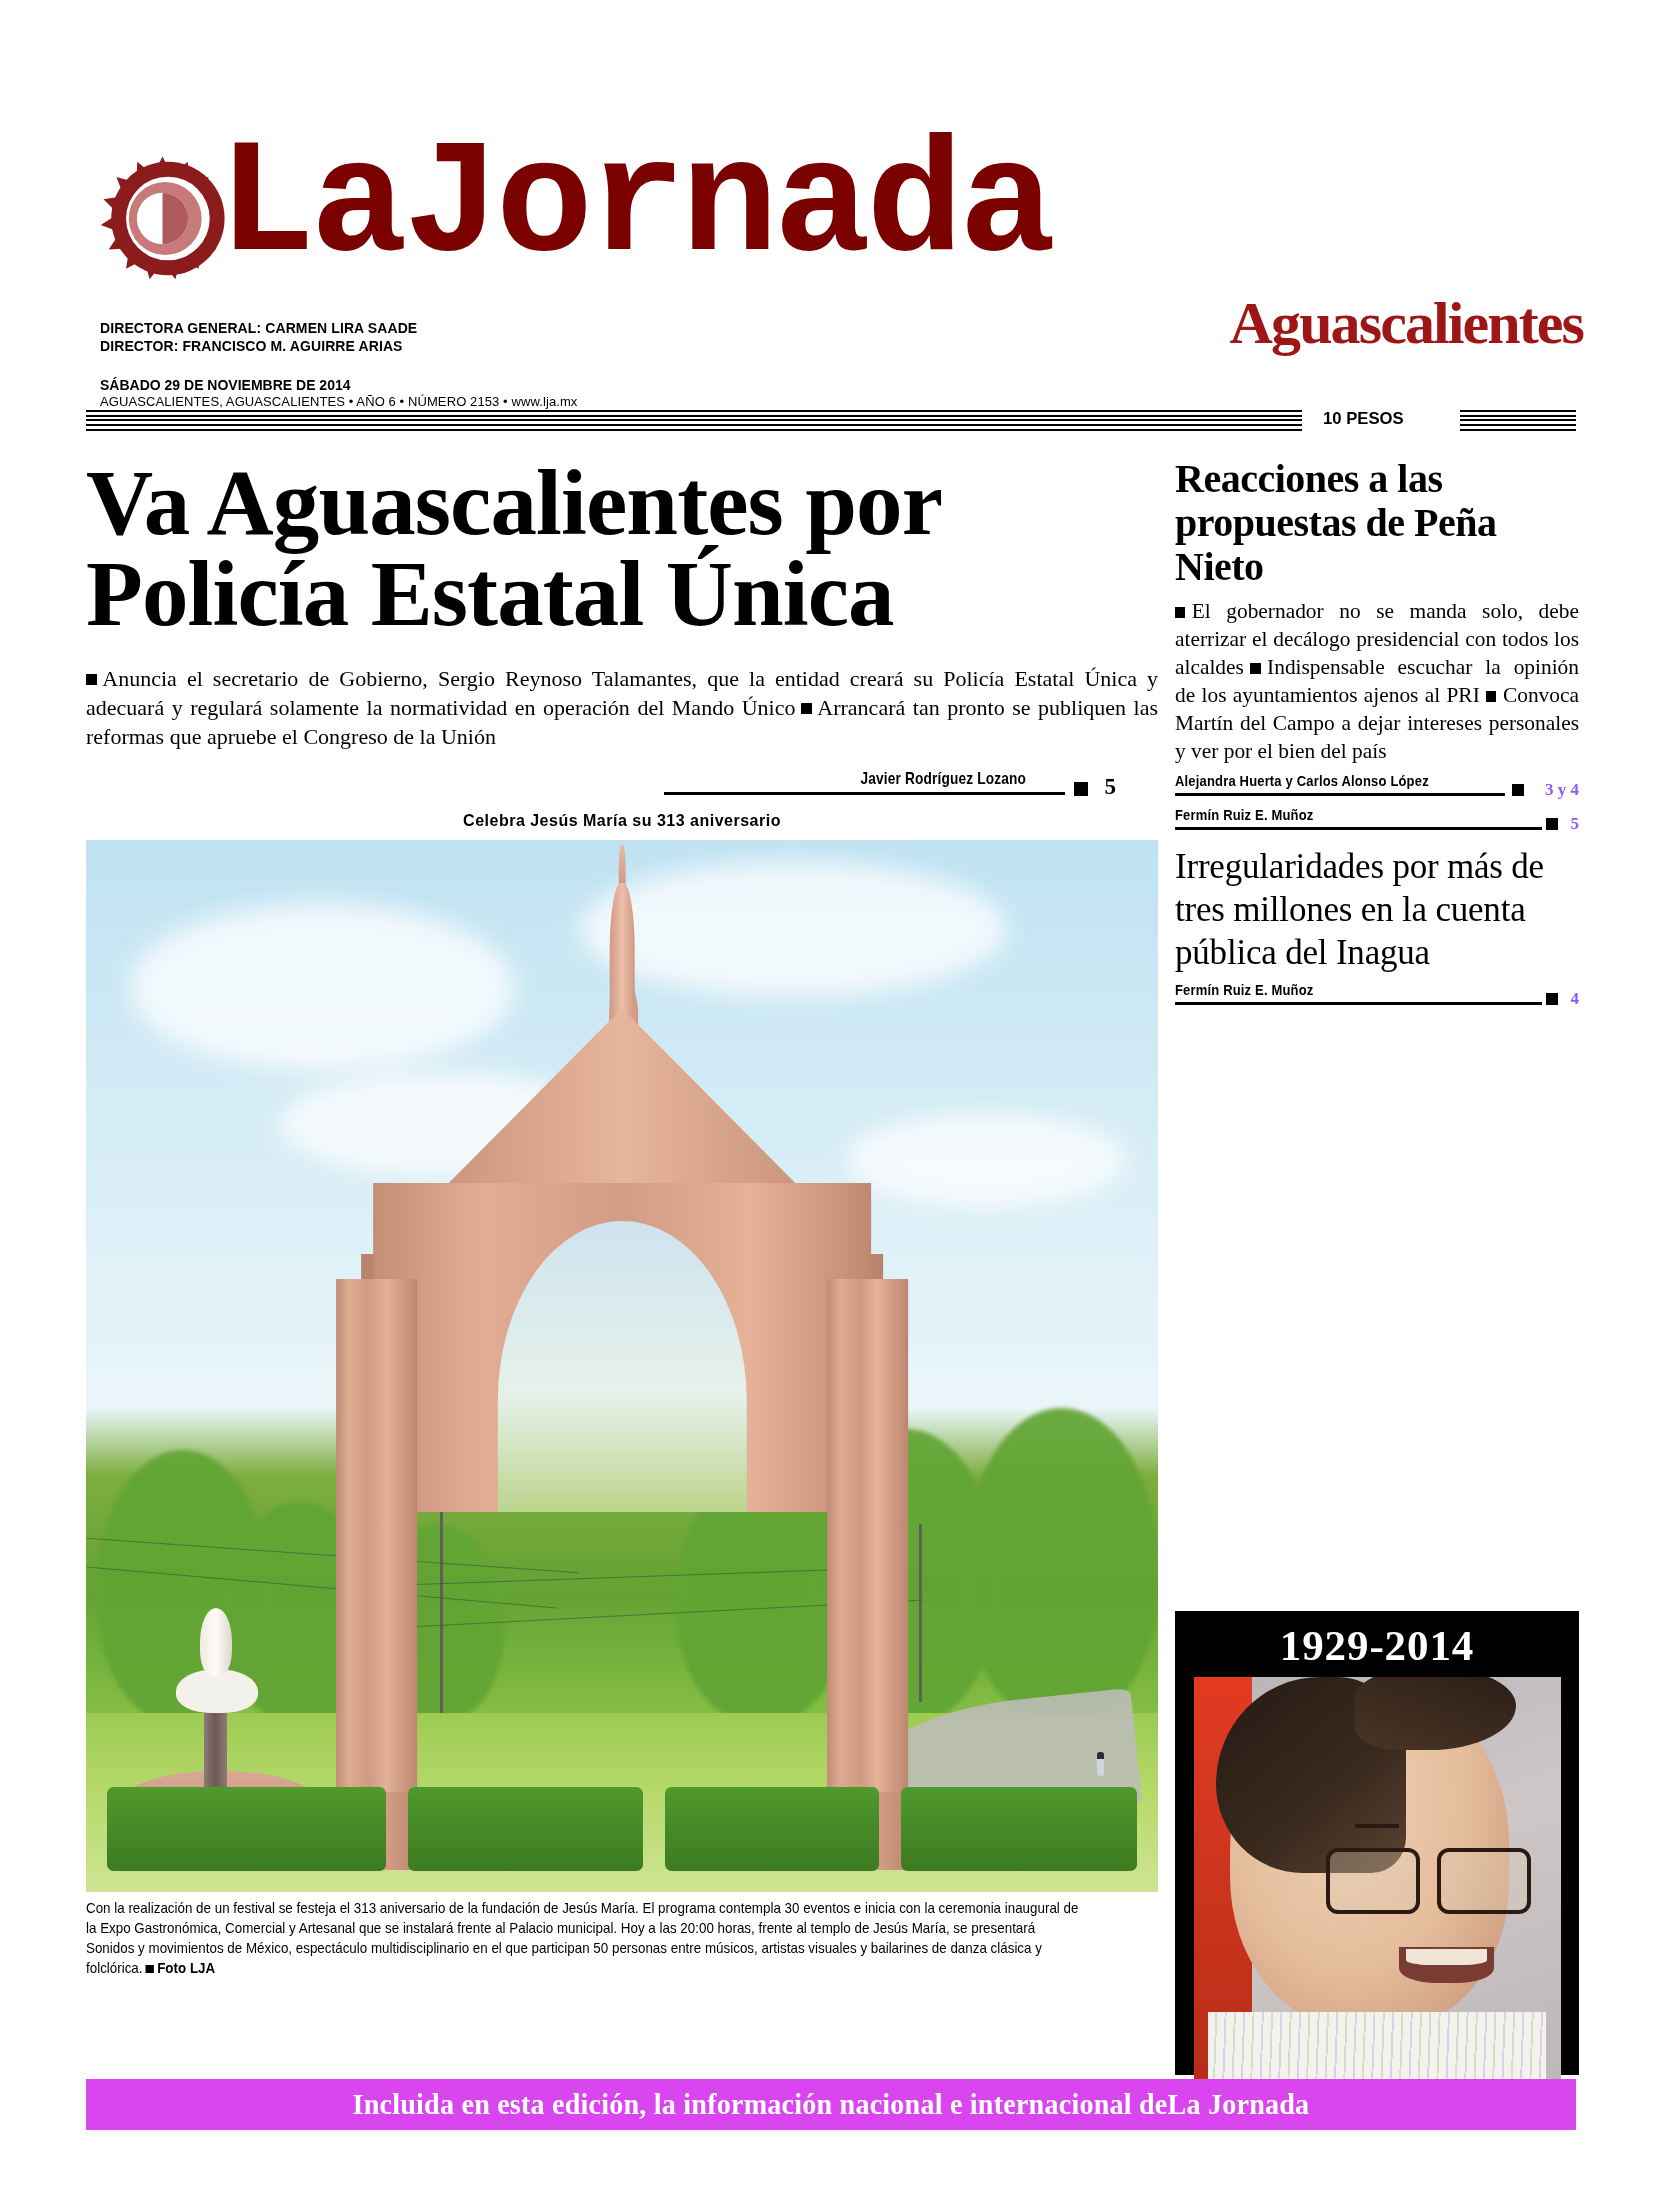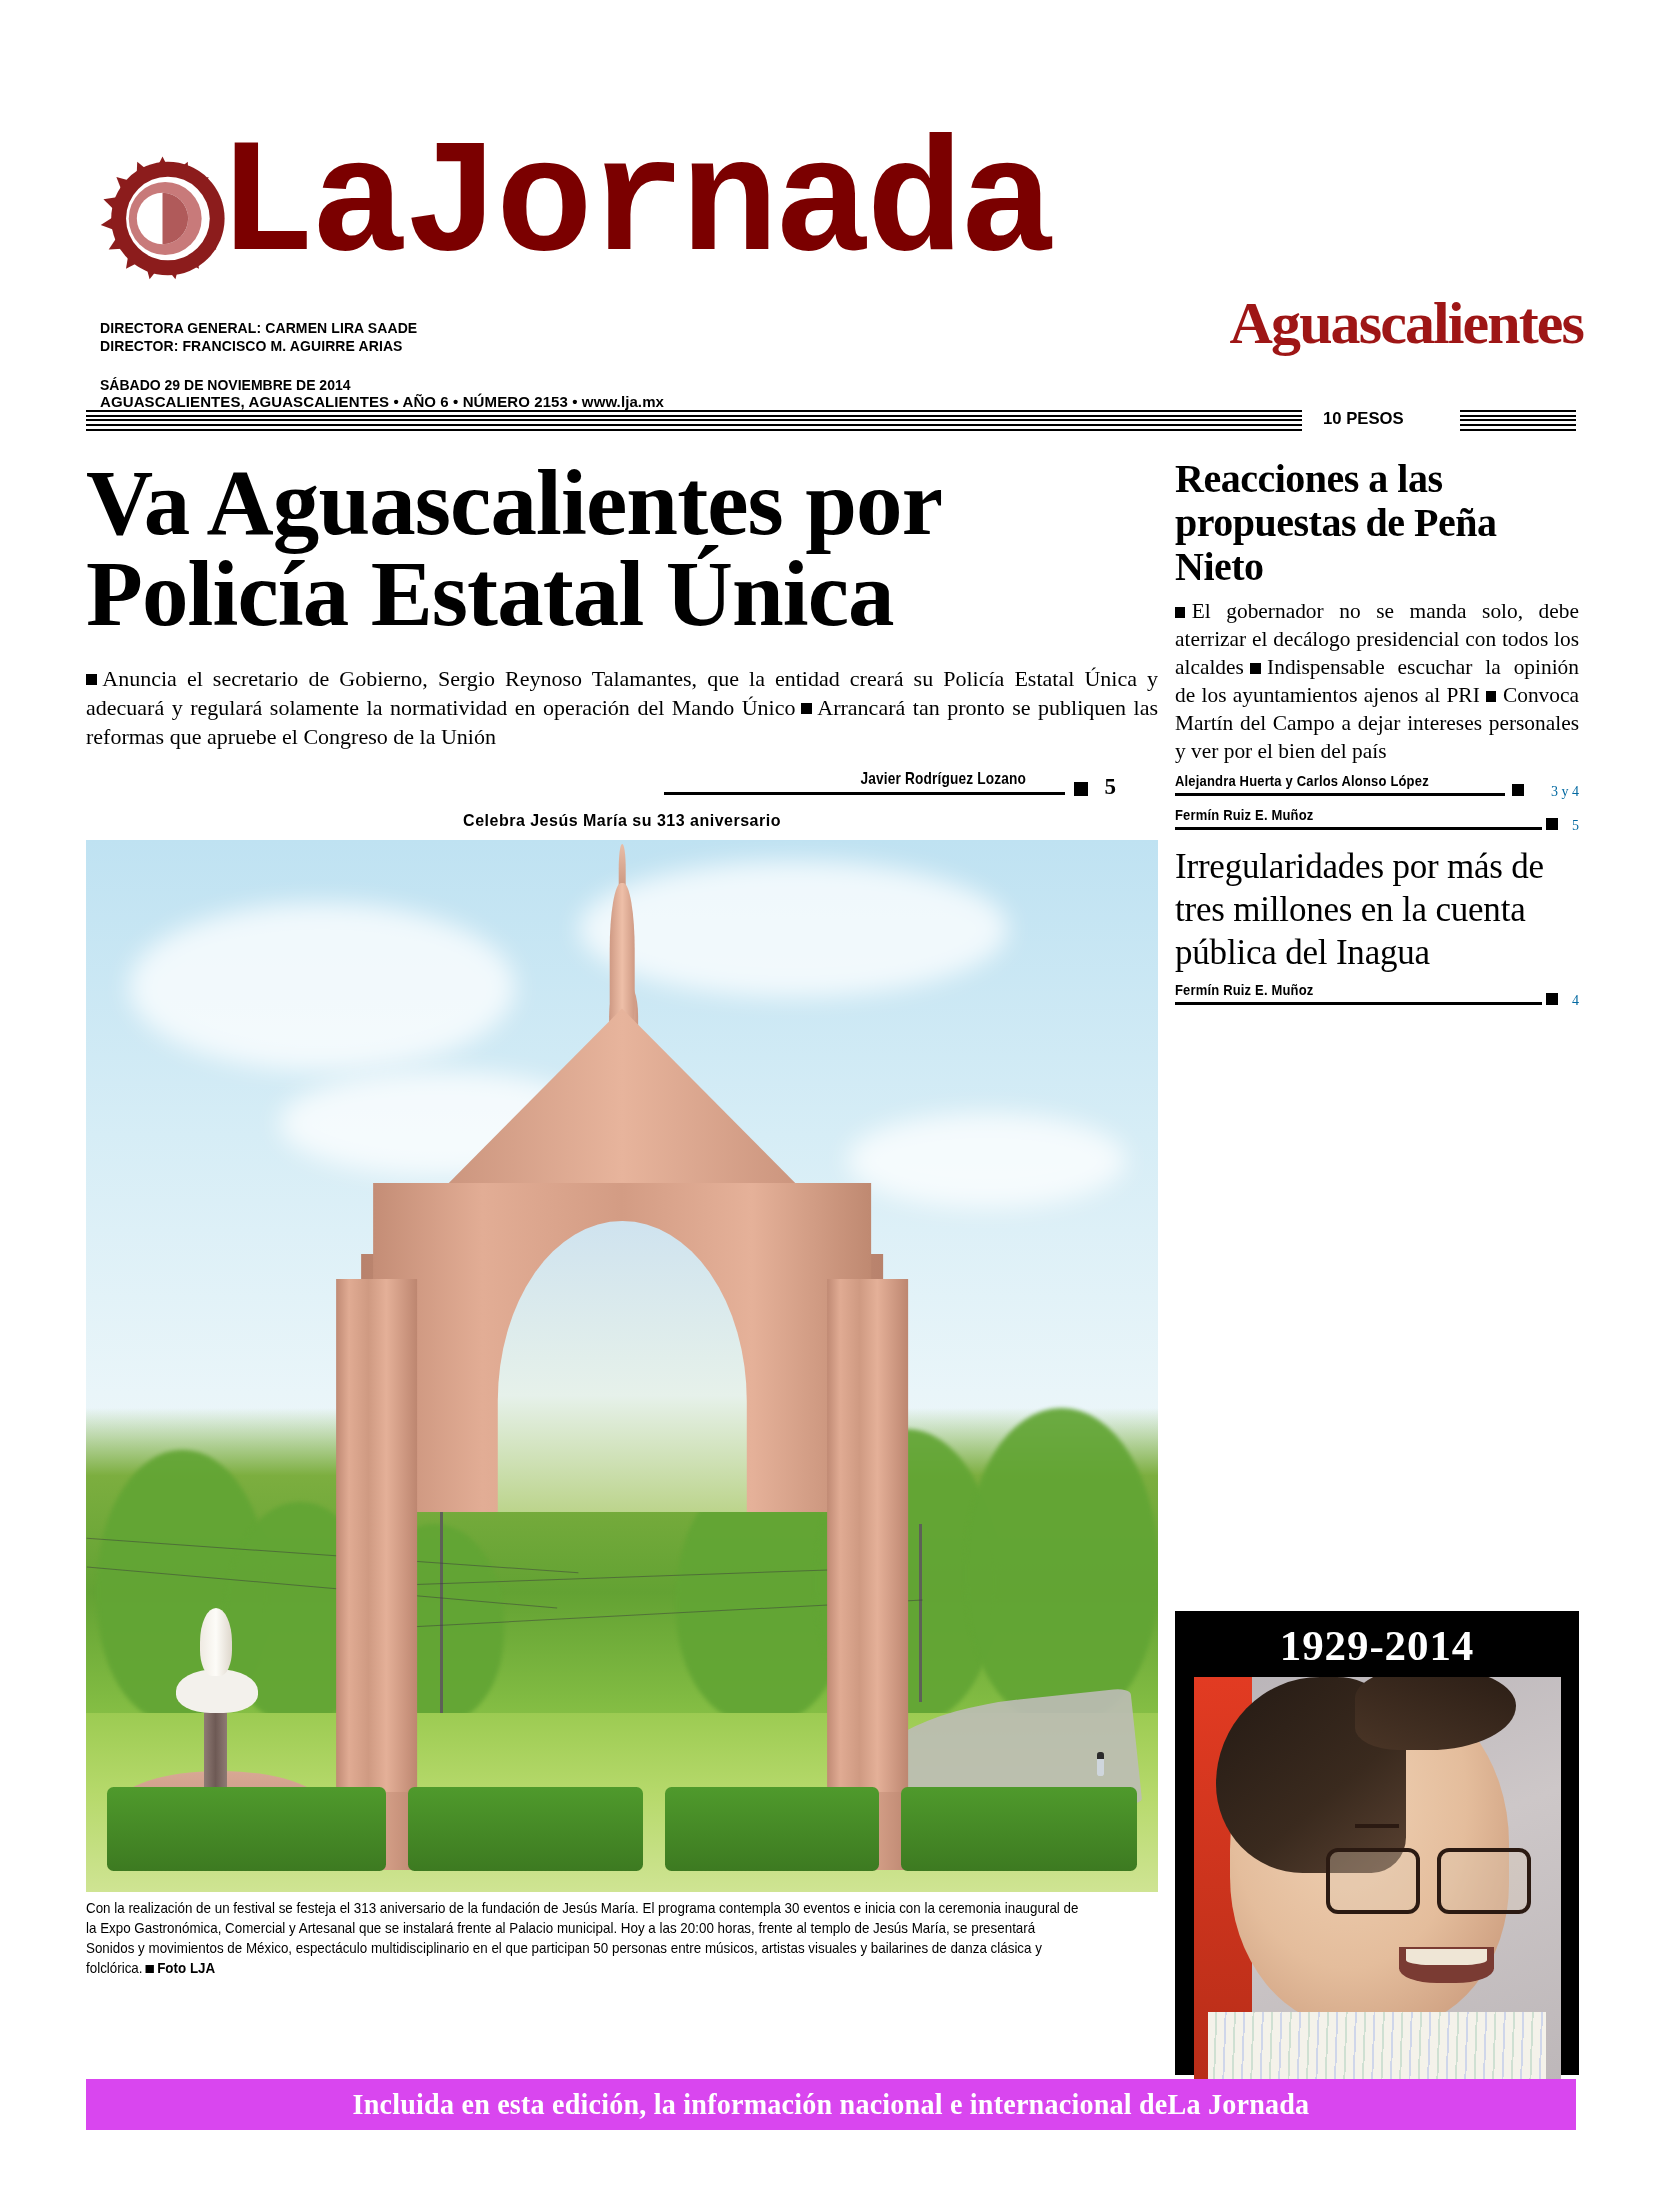--- a/index.html
+++ b/index.html
@@ -22,21 +22,21 @@
     font-family:"Liberation Serif", serif; font-weight:bold; font-size:60px; line-height:88px;
     color:#9E1616; letter-spacing:-1.9px; white-space:nowrap; }
 
   .credits { position:absolute; left:100px; top:320px; width:418px;
     font-family:"Liberation Sans", sans-serif; font-weight:bold; font-size:14px; line-height:17.6px;
     letter-spacing:0.1px; color:#000; }
 
   .issue-date { position:absolute; left:100px; top:377px;
     font-family:"Liberation Sans", sans-serif; font-weight:bold; font-size:14px; line-height:16px; color:#000; }
   .issue-meta { position:absolute; left:100px; top:396px;
-    font-family:"Liberation Sans", sans-serif; font-weight:bold; font-size:15px; line-height:11px;
+    font-family:"Liberation Sans", sans-serif; font-weight:normal; font-size:13px; line-height:11px;
     letter-spacing:0.1px; color:#000; }
 
   
   .price-strip { position:absolute; left:86px; top:410px; width:1490px; height:28px; }
   .rule-group { position:absolute; top:0; height:21.4px; }
   .rule-group .r { height:1.9px; background:#000; margin-bottom:2.8px; }
   .rg-left  { left:0;    width:1216px; }
   .rg-right { right:0;   width:116px; }
   .price-label { position:absolute; left:1237px; top:-0.9px;
     font-family:"Liberation Sans", sans-serif; font-weight:bold; font-size:16.7px; line-height:20.4px; color:#000; }
@@ -135,21 +135,21 @@
   .dsq { display:inline-block; width:10.2px; height:10.2px; background:#000; vertical-align:0.9px; margin-right:6.5px; }
   .dsq-in { display:inline-block; width:10.2px; height:10.2px; background:#000; vertical-align:0.9px; margin:0 6.5px; }
 
   .side-byline { position:relative; margin-top:3px; height:31px; }
   .sb-name { position:absolute; left:0; bottom:9.3px;
     font-family:"Liberation Sans", sans-serif; font-weight:bold; font-size:15.3px;
     letter-spacing:0.2px; transform:scaleX(0.85); transform-origin:left bottom; white-space:nowrap; color:#000; }
   .sb-rule { position:absolute; left:0; bottom:3.7px; height:2.8px; background:#000; }
   .sb-sq { position:absolute; bottom:3.7px; width:12px; height:12px; background:#000; }
   .sb-page { position:absolute; bottom:-0.9px; font-family:"Liberation Serif", serif;
-    font-weight:normal; font-size:14px; color:#0369a1; white-space:nowrap; }
+    font-weight:bold; font-size:17px; color:#8b5cf6; white-space:nowrap; }
 
   .side-head2 { margin-top:12px; font-family:"Liberation Serif", serif;
     font-size:35px; line-height:43px; letter-spacing:-0.2px; color:#000; }
 
   
   .obit { position:absolute; left:1175px; top:1611px; width:404px; height:464px;
     background:#000; padding:0; box-sizing:border-box; }
   .obit-years { text-align:center; padding:10.2px 0 6.5px;
     font-family:"Liberation Serif", serif; font-weight:bold; font-size:43px;
     letter-spacing:0.9px; color:#fff; }

